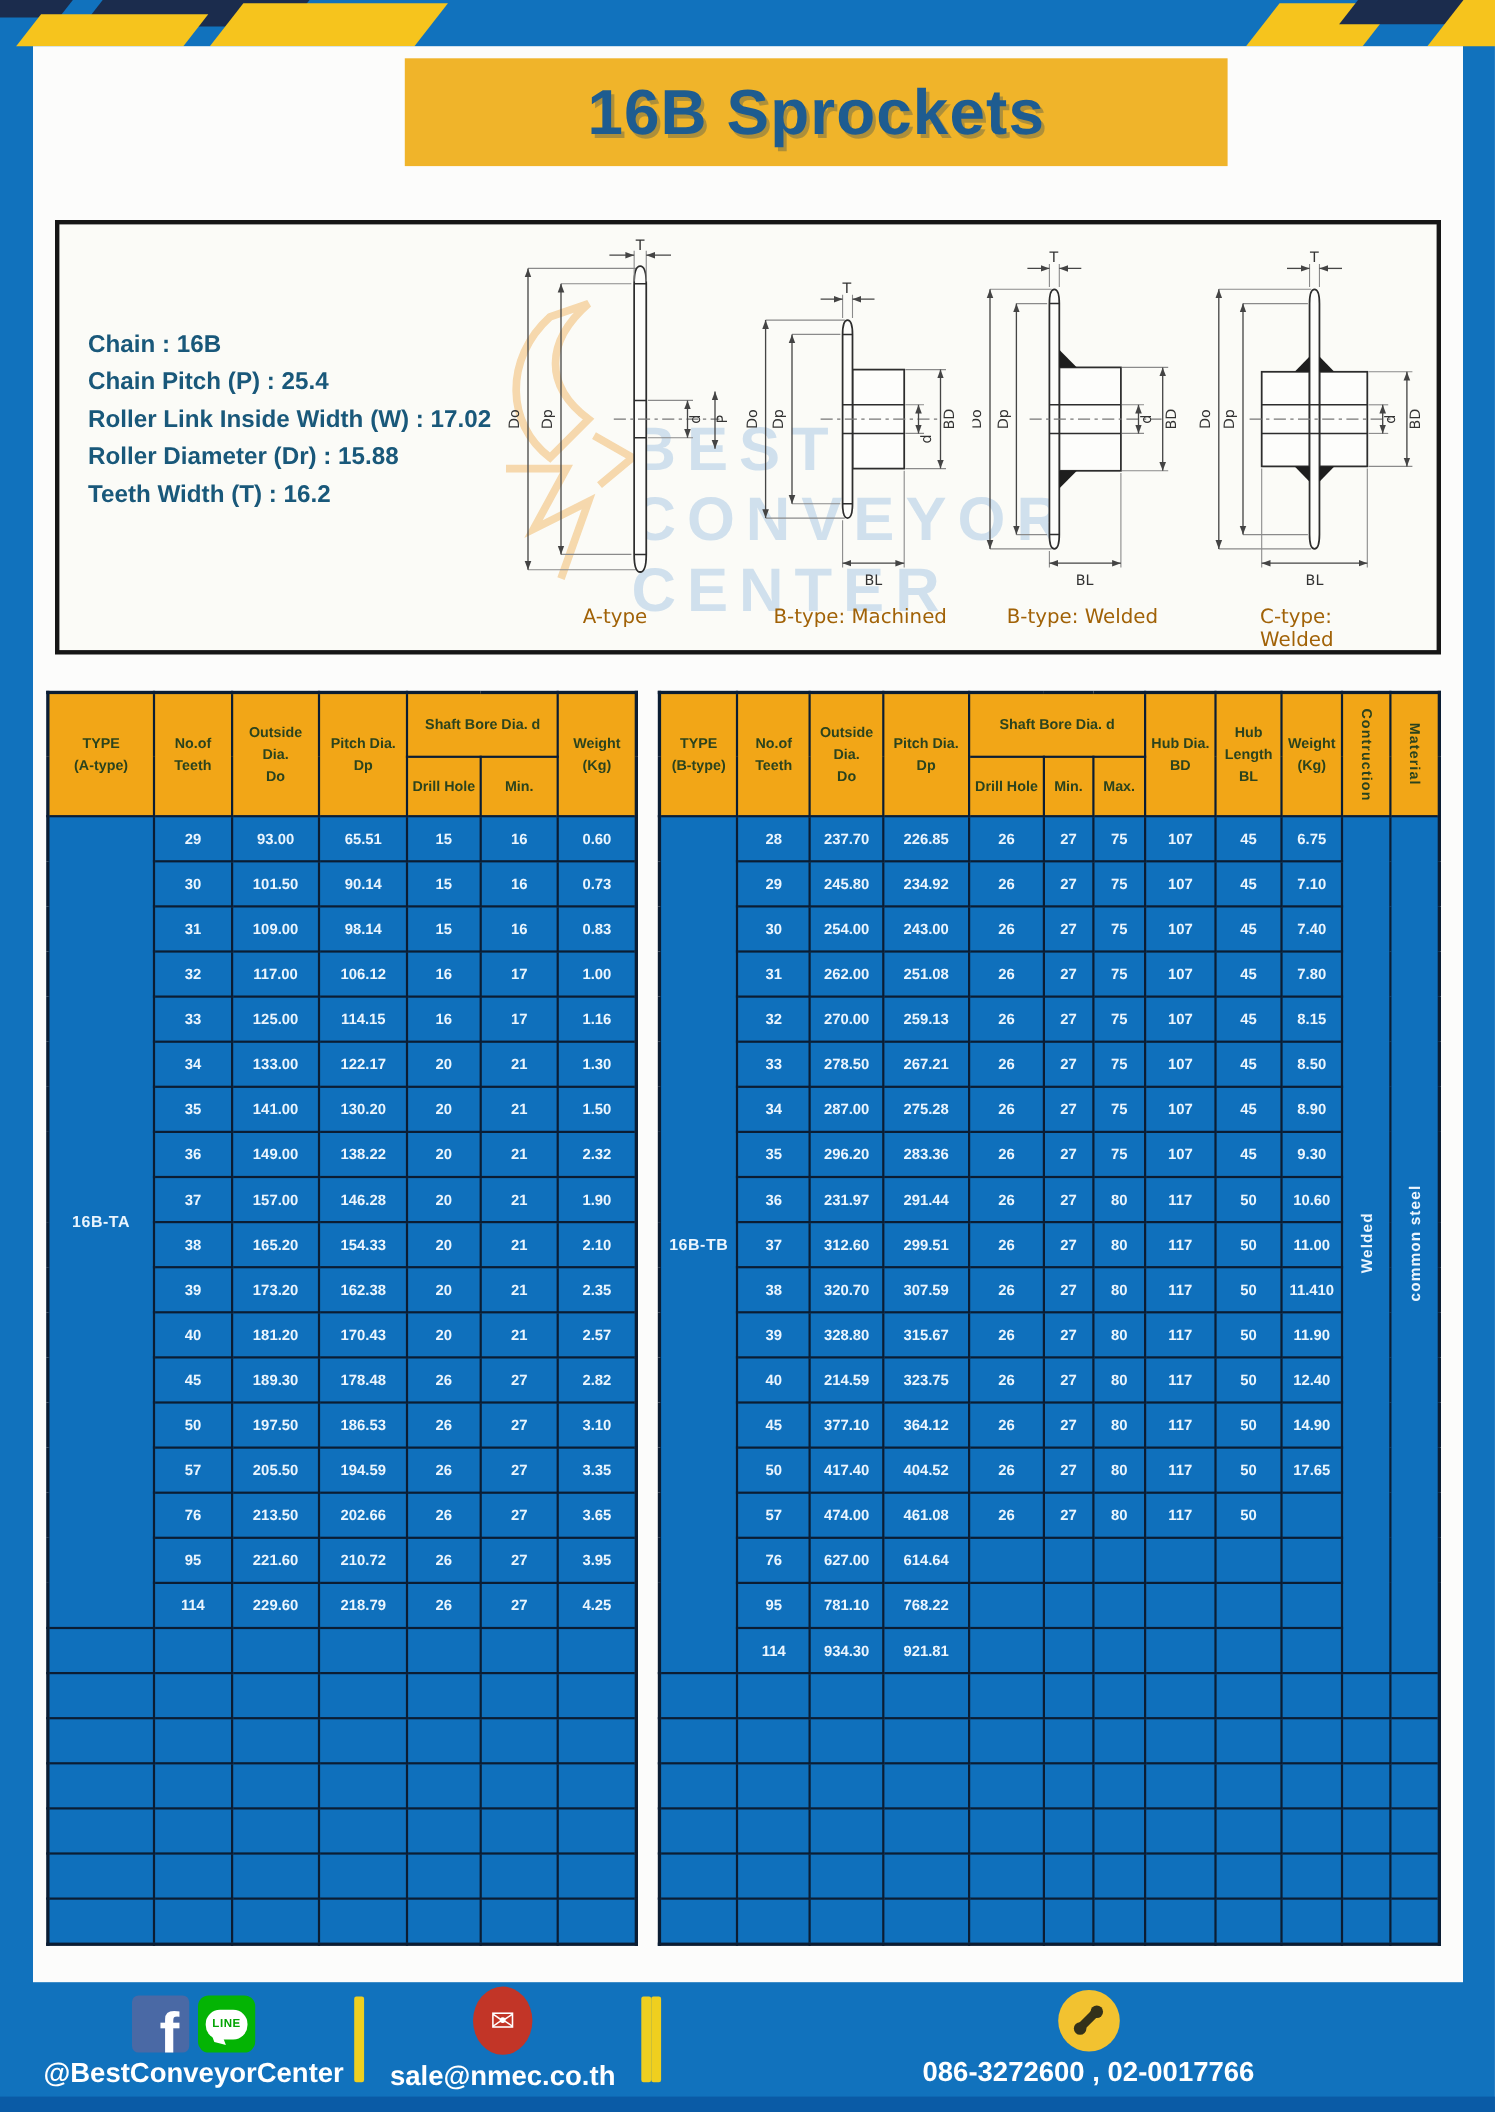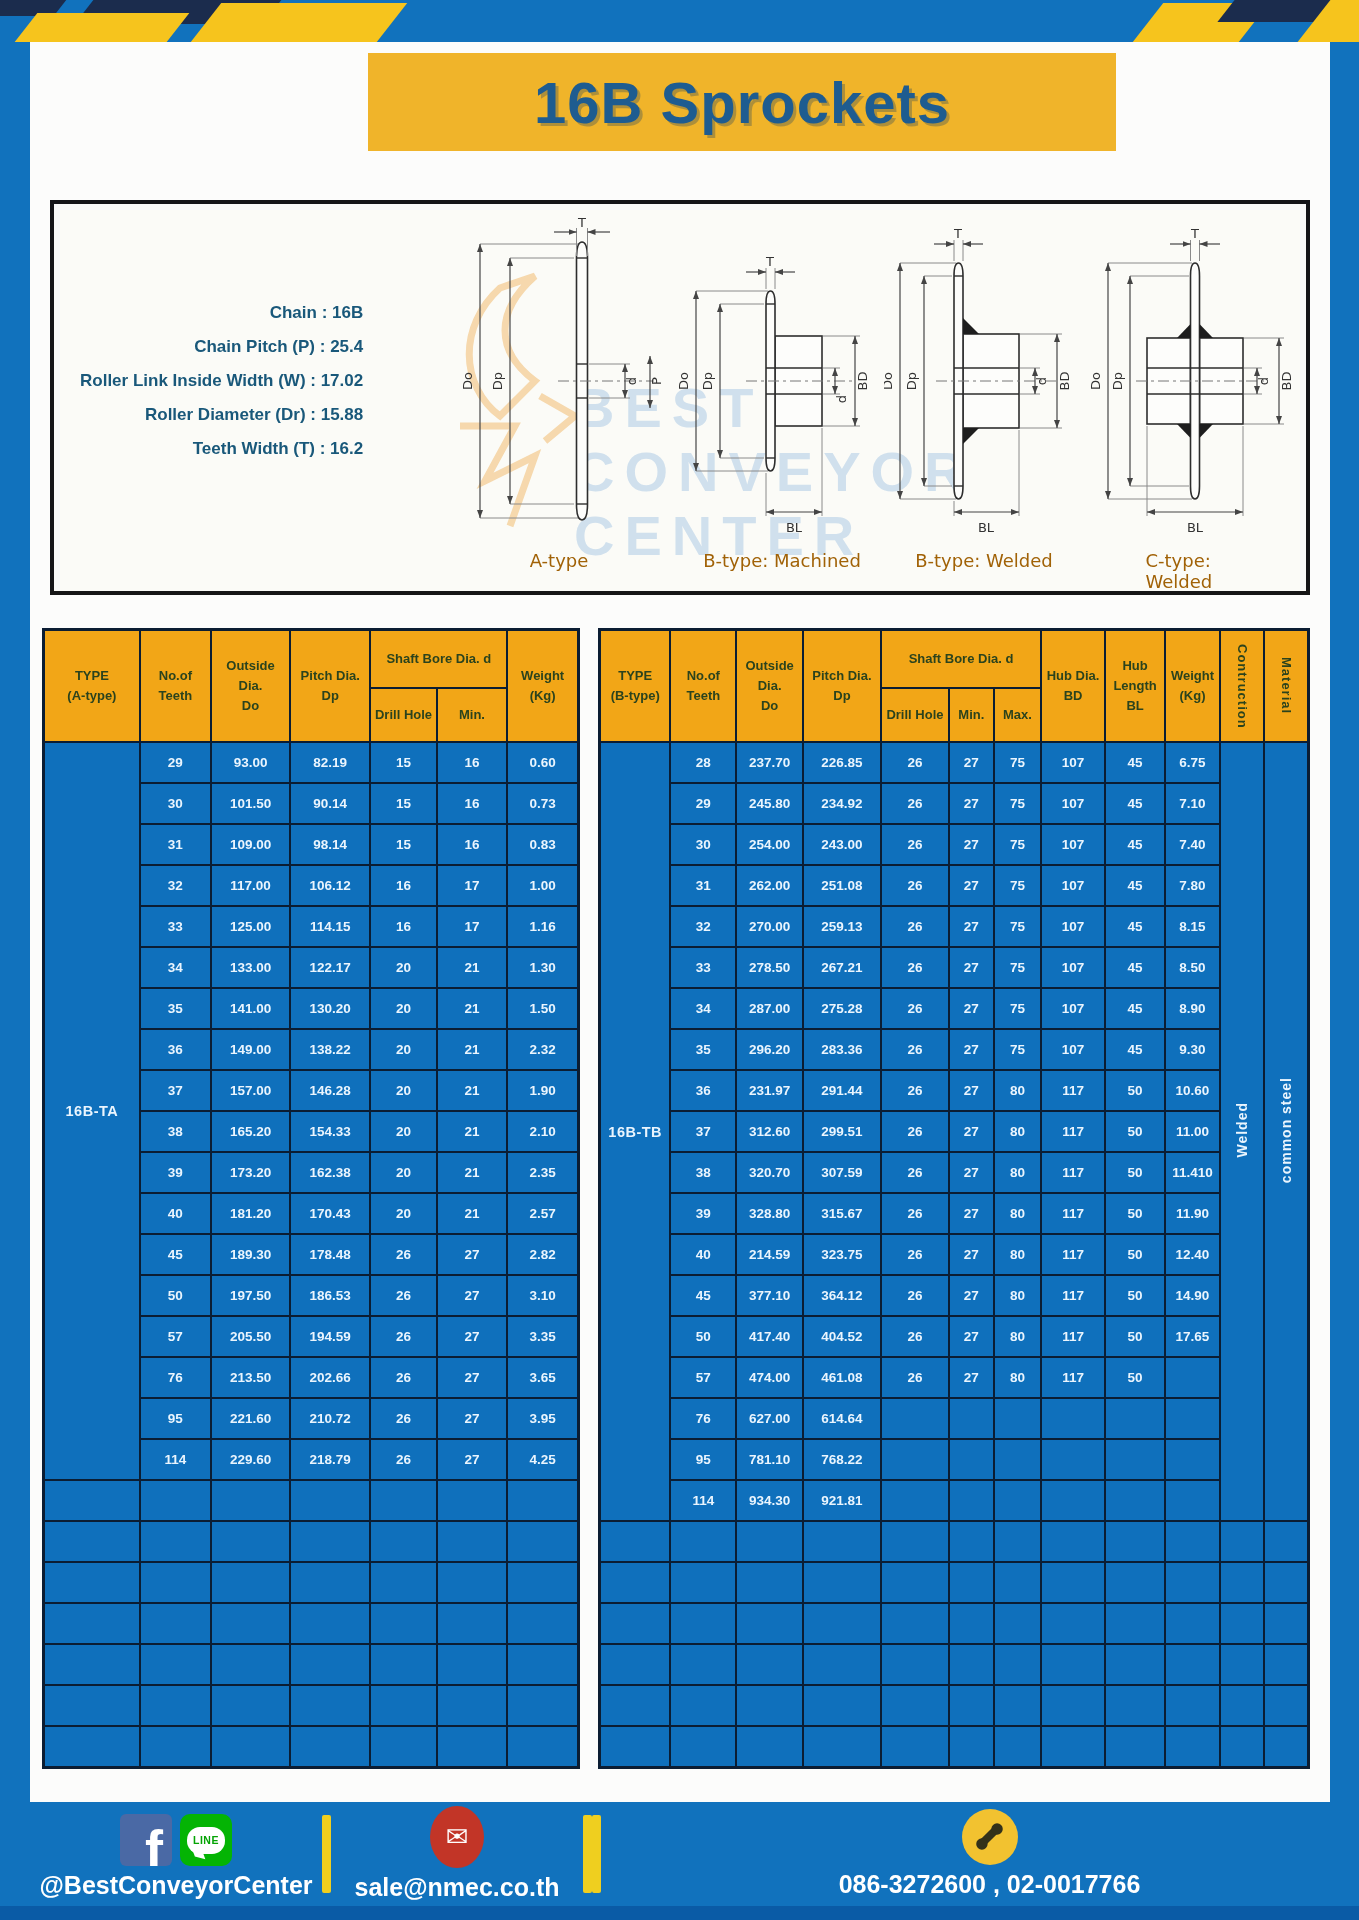--- a/index.html
+++ b/index.html
@@ -13,22 +13,22 @@
   
   .white-panel{position:absolute;left:30px;top:42px;width:1300px;height:1760px;background:#FCFCFB;}
   
   .title-box{position:absolute;left:338px;top:11px;width:748px;height:98px;background:#F0B42A;
              display:flex;align-items:center;justify-content:center;}
   .title-box h1{margin:0;font-size:58px;font-weight:bold;color:#1E5C90;letter-spacing:1px;
                 text-shadow:3px 3px 0 rgba(20,60,95,0.30);}
   
   .spec-panel{position:absolute;left:20px;top:158px;width:1252px;height:387px;
               border:4px solid #161616;background:#FBFBF7;}
-  .spec-lines{position:absolute;left:26px;top:92px;color:#19587A;font-size:17px;font-weight:bold;
-              line-height:34px;z-index:3;text-align:right;}
+  .spec-lines{position:absolute;left:26px;top:92px;color:#19587A;font-size:22px;font-weight:bold;
+              line-height:34px;z-index:3;}
   .watermark{position:absolute;left:520px;top:172px;z-index:1;color:#C6DAEB;opacity:.8;
              font-weight:bold;font-size:56px;line-height:64px;letter-spacing:10px;}
   .wm-logo{position:absolute;left:386px;top:62px;z-index:1;opacity:.7;}
   .drawing{position:absolute;top:12px;z-index:2;}
   .dA{left:388px;} .dB{left:622px;} .dC{left:830px;} .dD{left:1036px;}
   .drawing line.ext{stroke:#8a8a8a;stroke-width:1;}
   .drawing line.dim{stroke:#454545;stroke-width:1.2;}
   .drawing line.cl{stroke:#777;stroke-width:1;stroke-dasharray:11 4 3 4;}
   .drawing .part{fill:#FDFDFB;stroke:#2d2d2d;stroke-width:1.6;}
   .drawing .weld{fill:#1e1e1e;stroke:none;}
@@ -313,21 +313,21 @@
             <tr>
               <th>Drill Hole</th>
               <th>Min.</th>
             </tr>
           </thead>
           <tbody>
             <tr>
               <td rowspan="18" class="type-cell">16B-TA</td>
               <td>29</td>
               <td>93.00</td>
-              <td>82.19</td>
+              <td>65.51</td>
               <td>15</td>
               <td>16</td>
               <td>0.60</td>
             </tr>
             <tr>
               <td>30</td>
               <td>101.50</td>
               <td>90.14</td>
               <td>15</td>
               <td>16</td>

